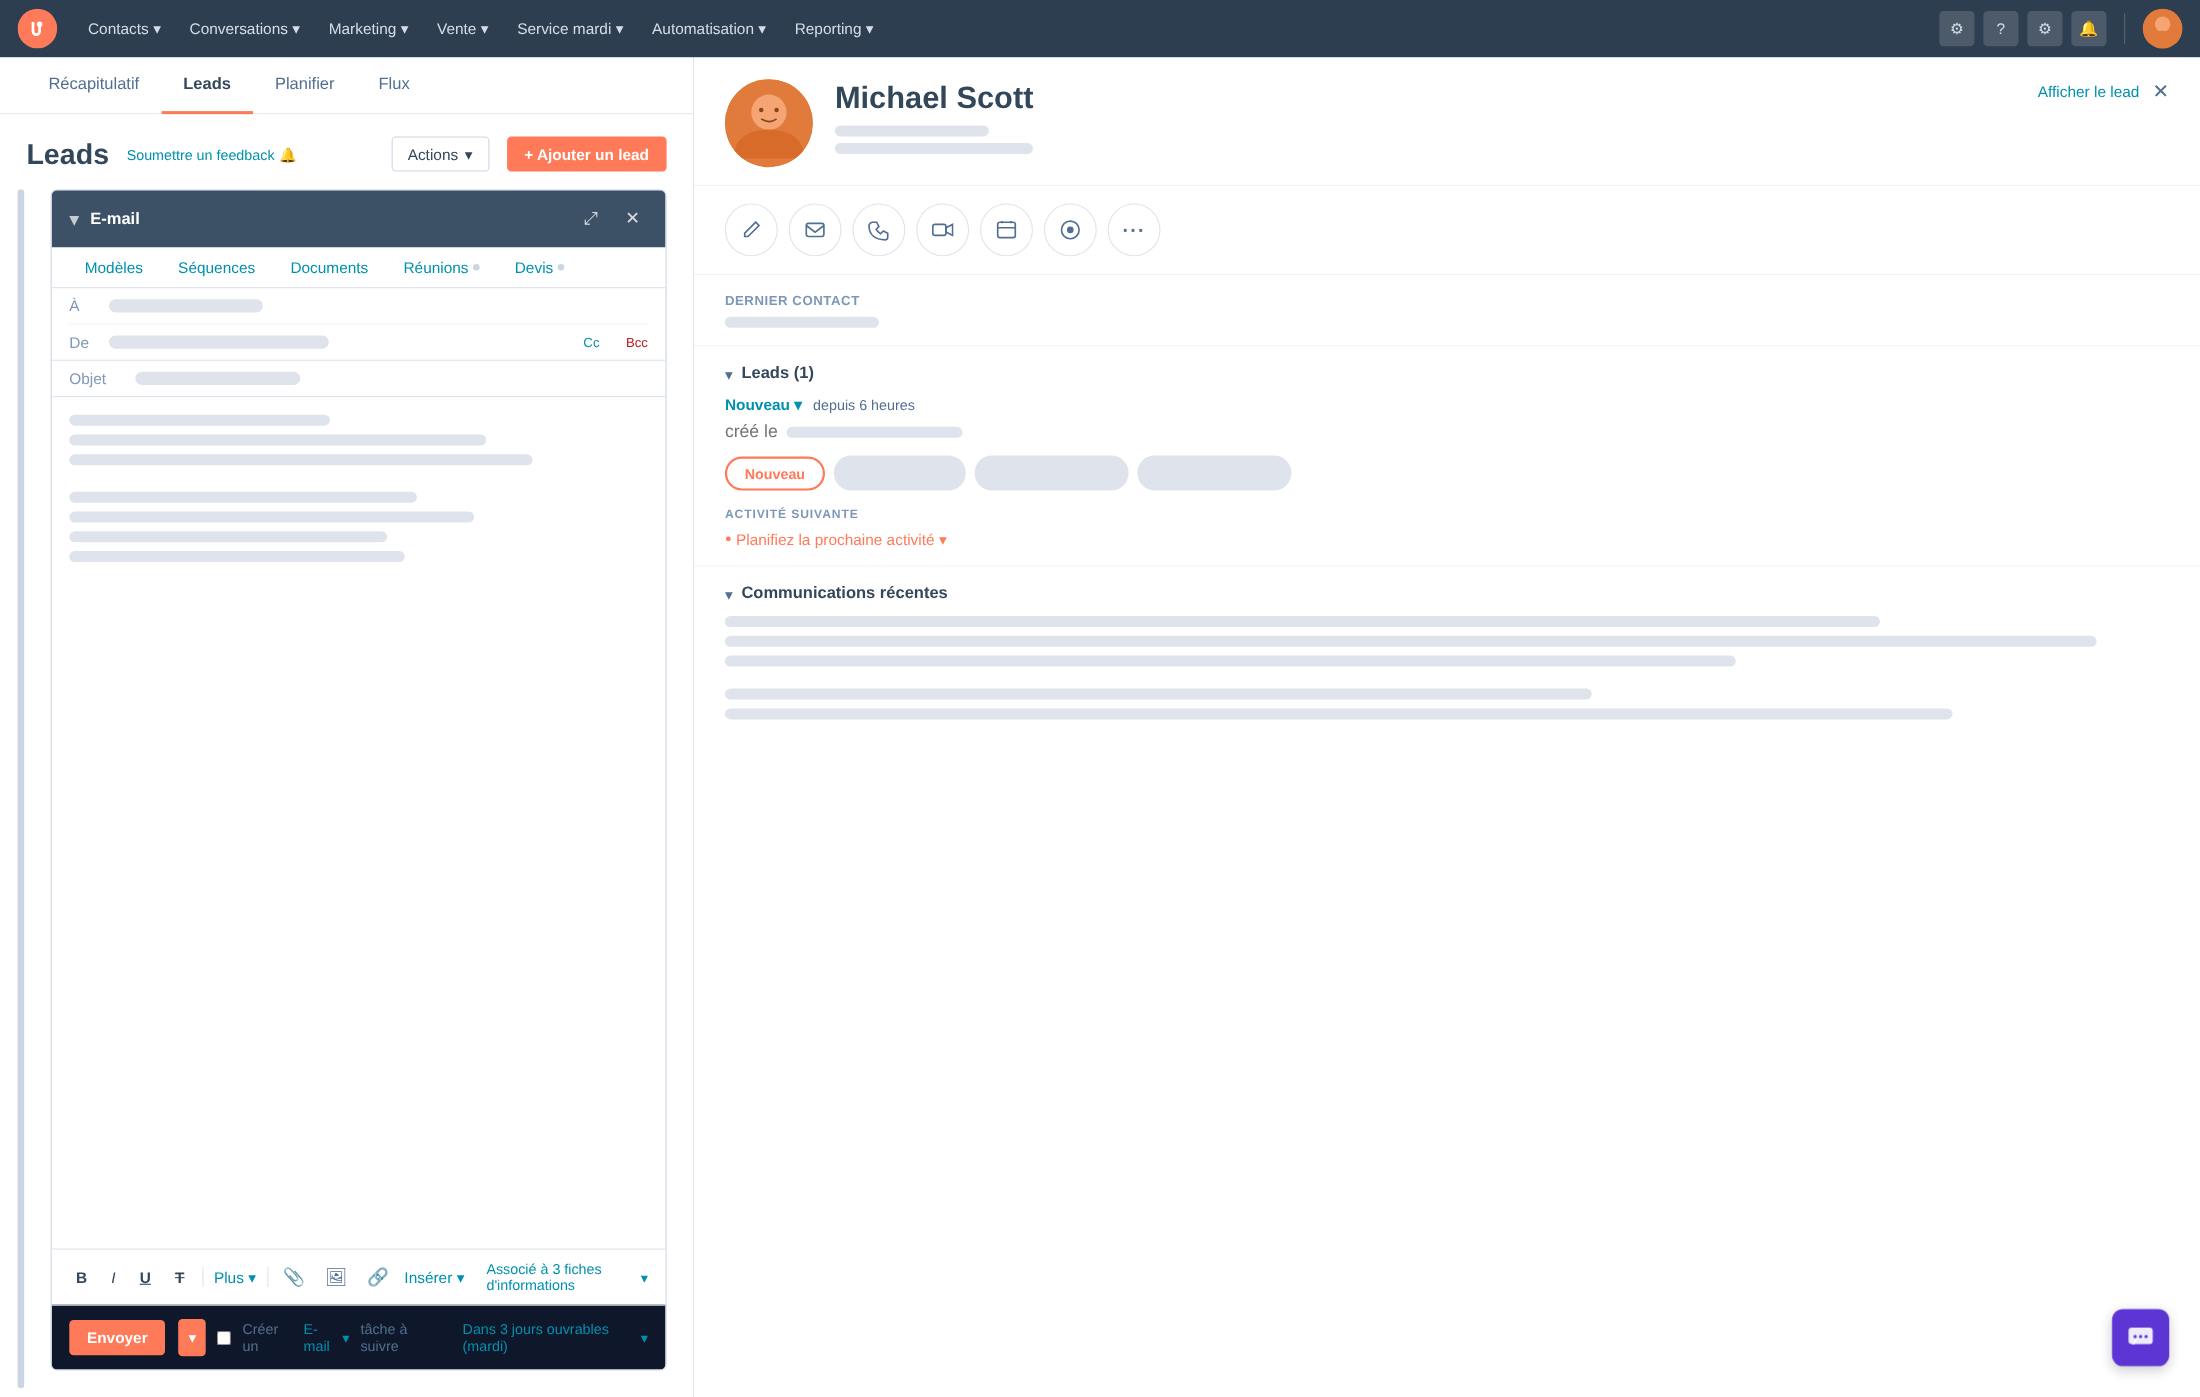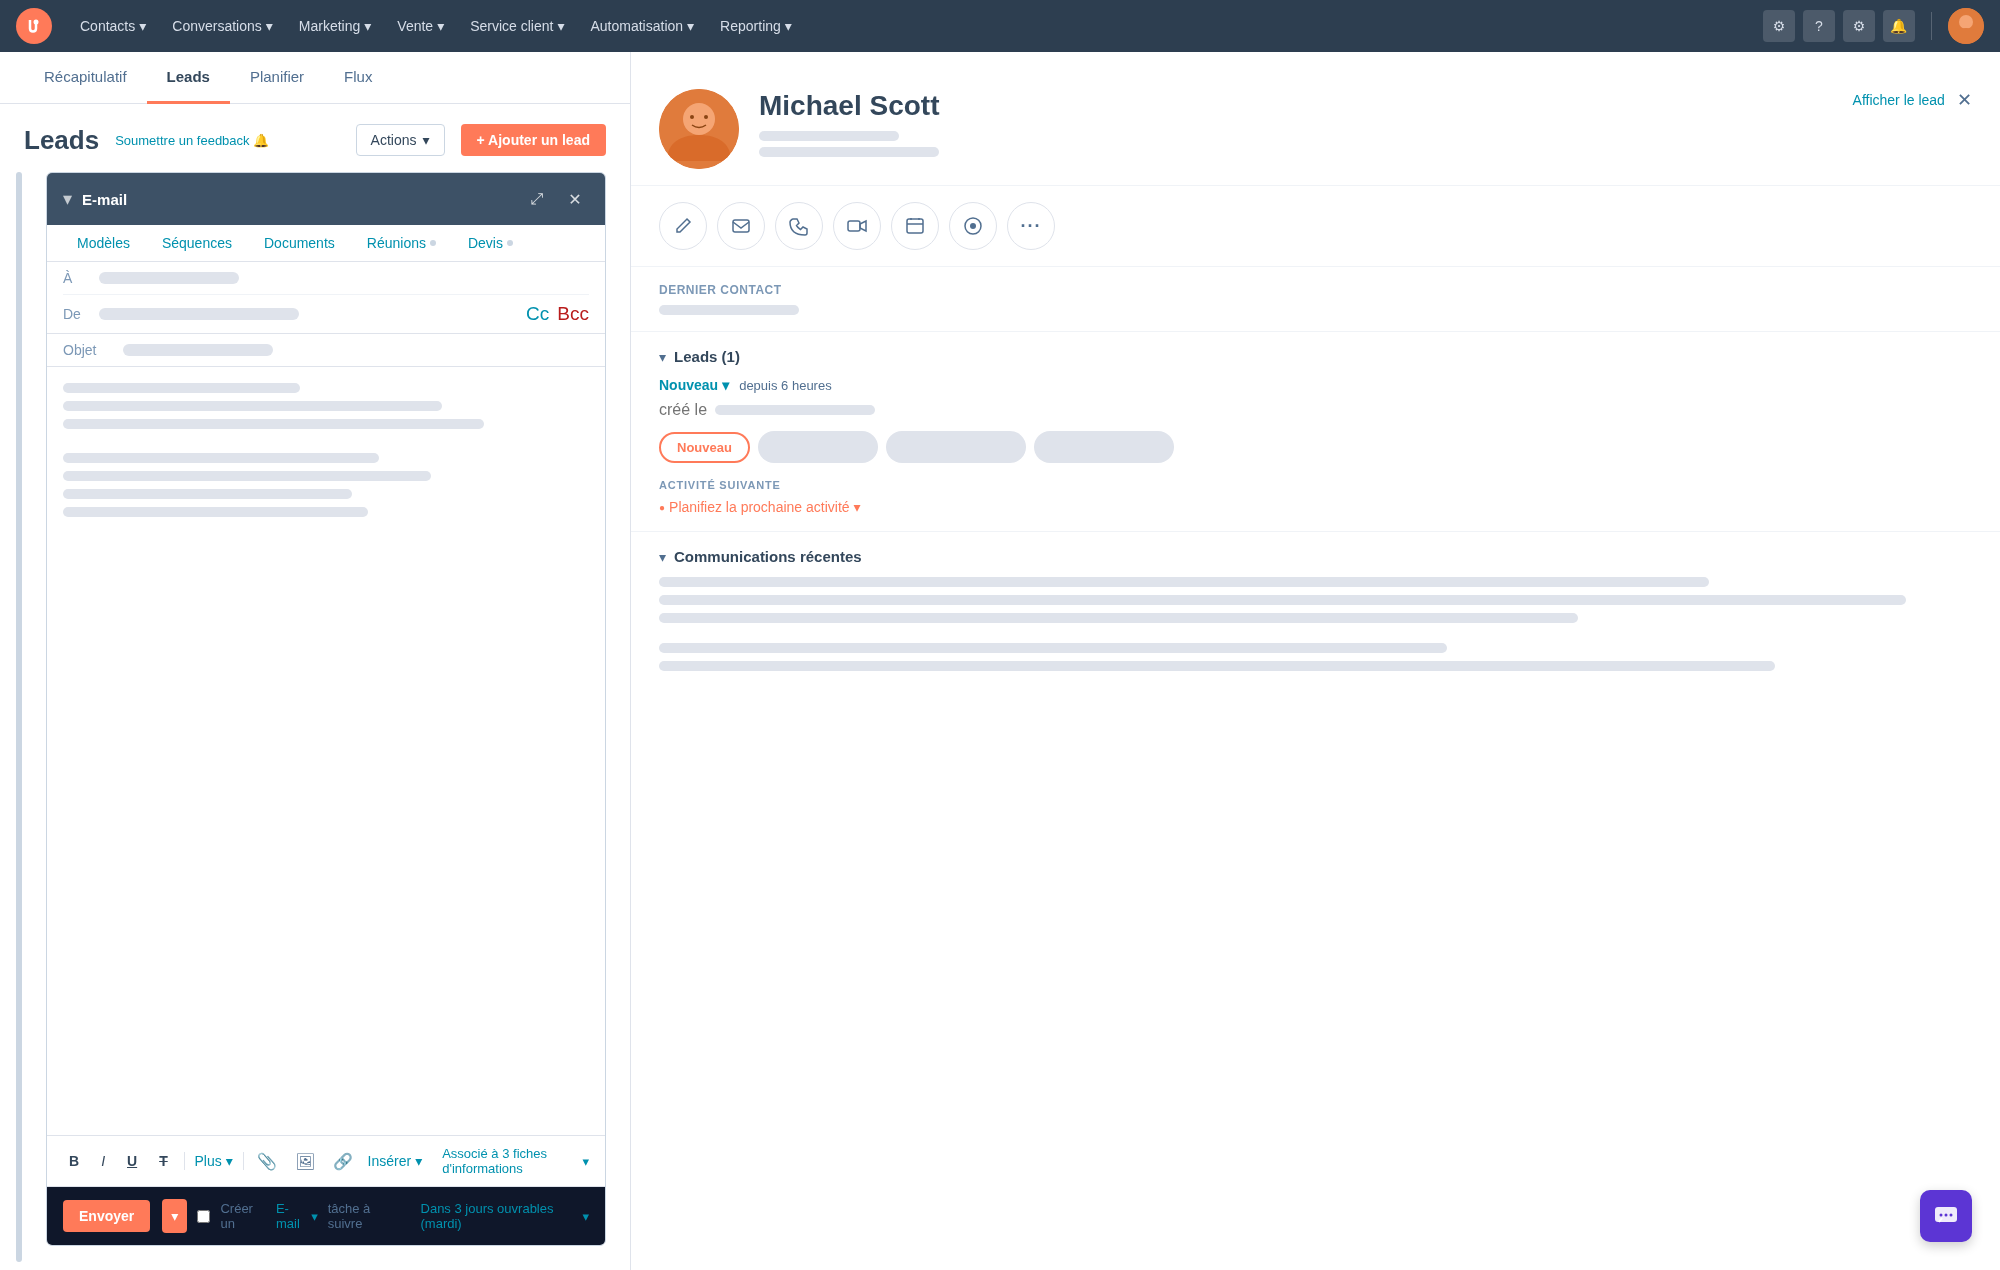--- a/index.html
+++ b/index.html
@@ -233,23 +233,23 @@
       height: 12px;
       background: #dfe3eb;
       border-radius: 6px;
       flex: 1;
     }
     .field-value-bar.short { max-width: 140px; }
     .field-value-bar.medium { max-width: 200px; }
     .field-actions {
       margin-left: auto;
       display: flex;
-      gap: 8px;
+      gap: 24px;
       color: #516f90;
-      font-size: 19px;
+      font-size: 12px;
       cursor: pointer;
     }
     .subject-row {
       display: flex;
       align-items: center;
       border-bottom: 1px solid #dfe3eb;
       padding: 8px 16px;
     }
     .subject-label {
       color: #7c98b6;
@@ -390,21 +390,20 @@
       overflow-y: auto;
       padding: 0;
     }
     .contact-header {
       padding: 20px 28px 16px;
       display: flex;
       align-items: flex-start;
       gap: 20px;
       border-bottom: 1px solid #f0f3f7;
       position: relative;
-      margin-top: 17px;
     }
     .contact-avatar {
       width: 80px;
       height: 80px;
       border-radius: 50%;
       background: #e07b3c;
       overflow: hidden;
       flex-shrink: 0;
     }
     .contact-info {
@@ -656,21 +655,21 @@
     </div>
     <div class="nav-item">
       <span>Marketing</span>
       <span>▾</span>
     </div>
     <div class="nav-item">
       <span>Vente</span>
       <span>▾</span>
     </div>
     <div class="nav-item">
-      <span>Service client</span>
+      <span>Service mardi</span>
       <span>▾</span>
     </div>
     <div class="nav-item">
       <span>Automatisation</span>
       <span>▾</span>
     </div>
     <div class="nav-item">
       <span>Reporting</span>
       <span>▾</span>
     </div>

